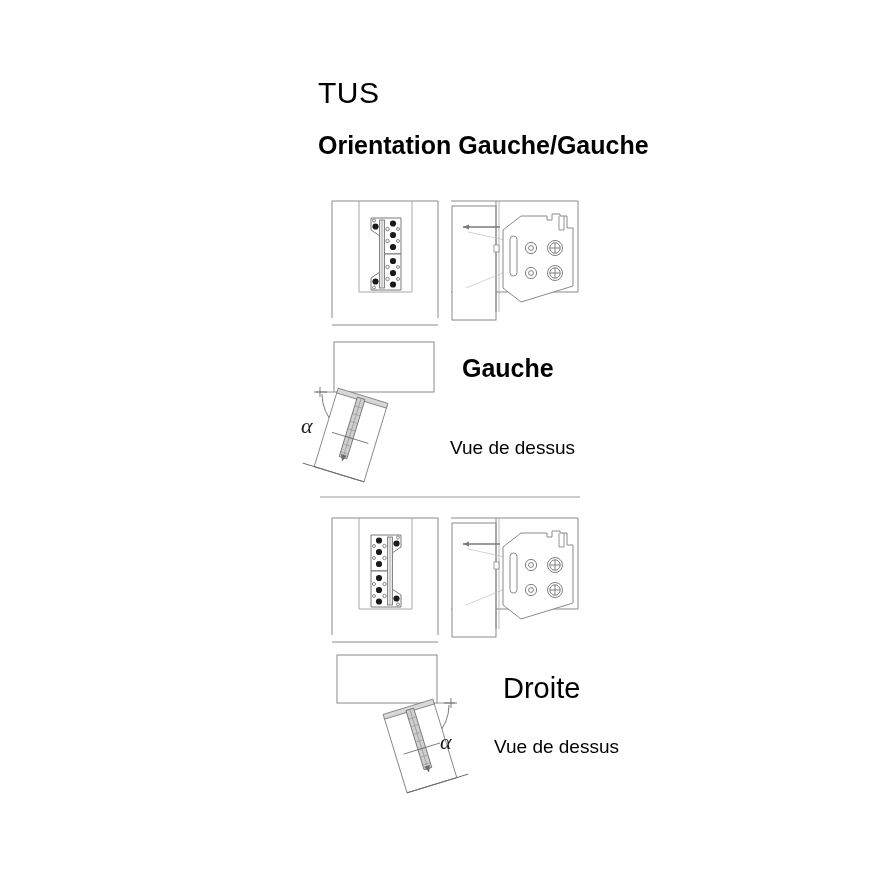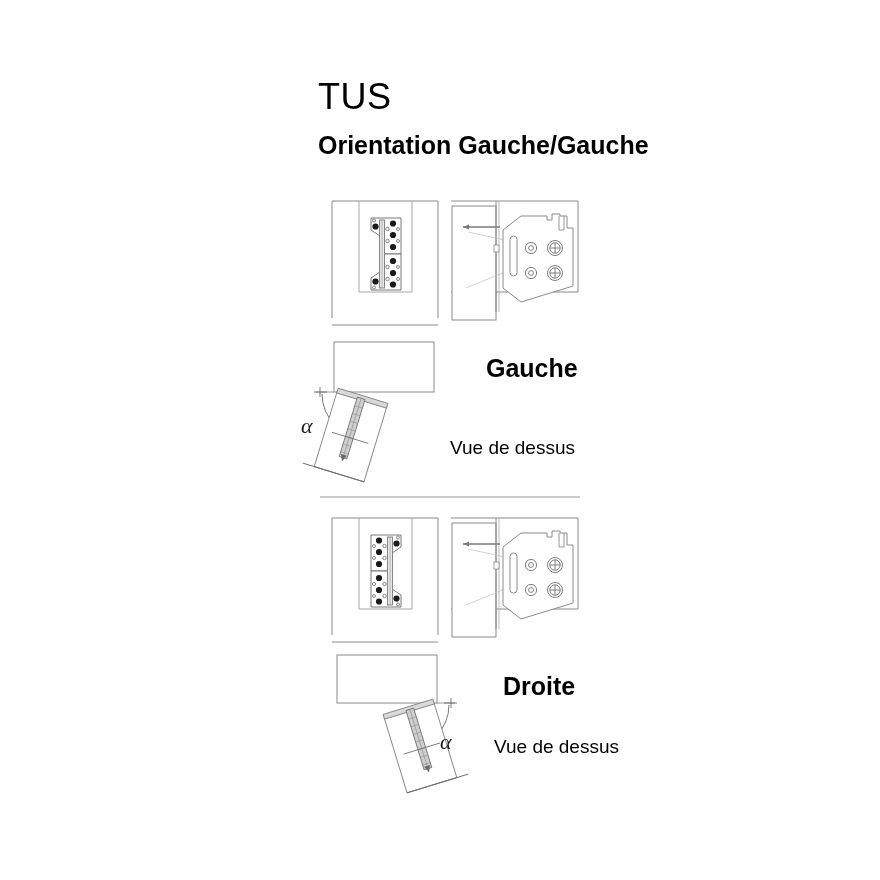--- a/index.html
+++ b/index.html
@@ -22,47 +22,47 @@
     height: 880px;
   }
   .txt {
     position: absolute;
     white-space: nowrap;
     color: #000;
   }
   #title-tus {
     left: 318px;
     top: 76px;
-    font-size: 36px;
+    font-size: 30px;
     font-weight: 400;
     letter-spacing: 0.5px;
   }
   #subtitle-orientation {
     left: 318px;
     top: 131px;
     font-size: 25px;
     font-weight: 700;
   }
   #label-gauche {
-    left: 486px;
+    left: 462px;
     top: 354px;
     font-size: 25px;
     font-weight: 700;
   }
   #label-gauche-view {
     left: 450px;
     top: 437px;
     font-size: 19px;
     font-weight: 400;
   }
   #label-droite {
     left: 503px;
     top: 672px;
-    font-size: 25px;
-    font-weight: 700;
+    font-size: 29px;
+    font-weight: 400;
   }
   #label-droite-view {
     left: 494px;
     top: 736px;
     font-size: 19px;
     font-weight: 400;
   }
   svg.dwg {
     position: absolute;
     left: 0;

